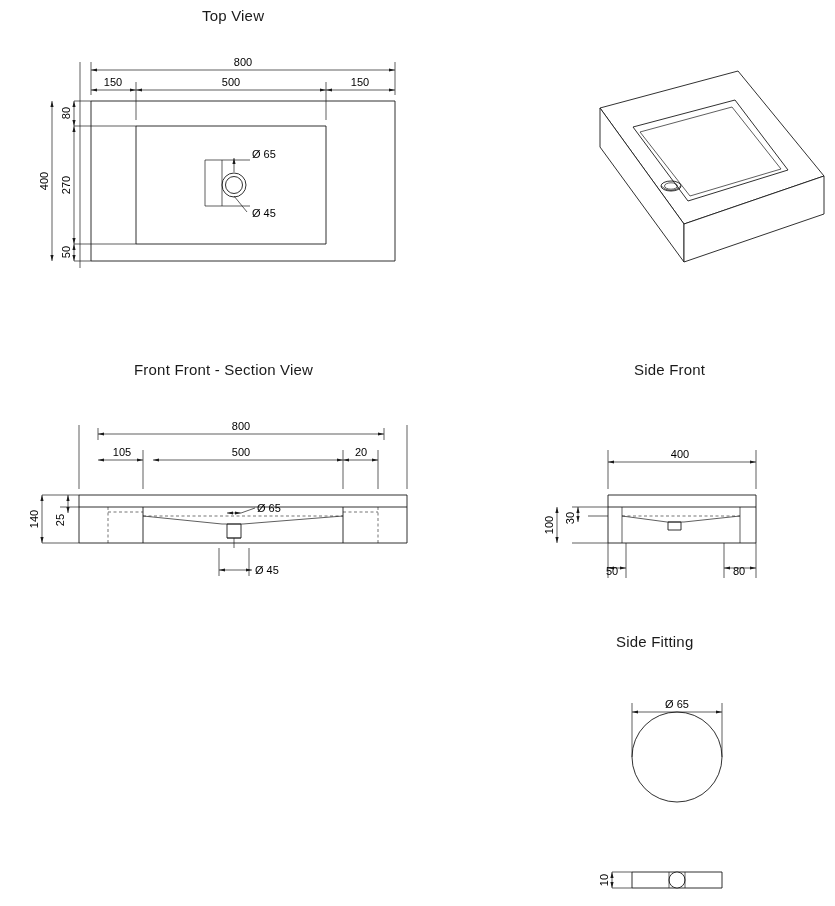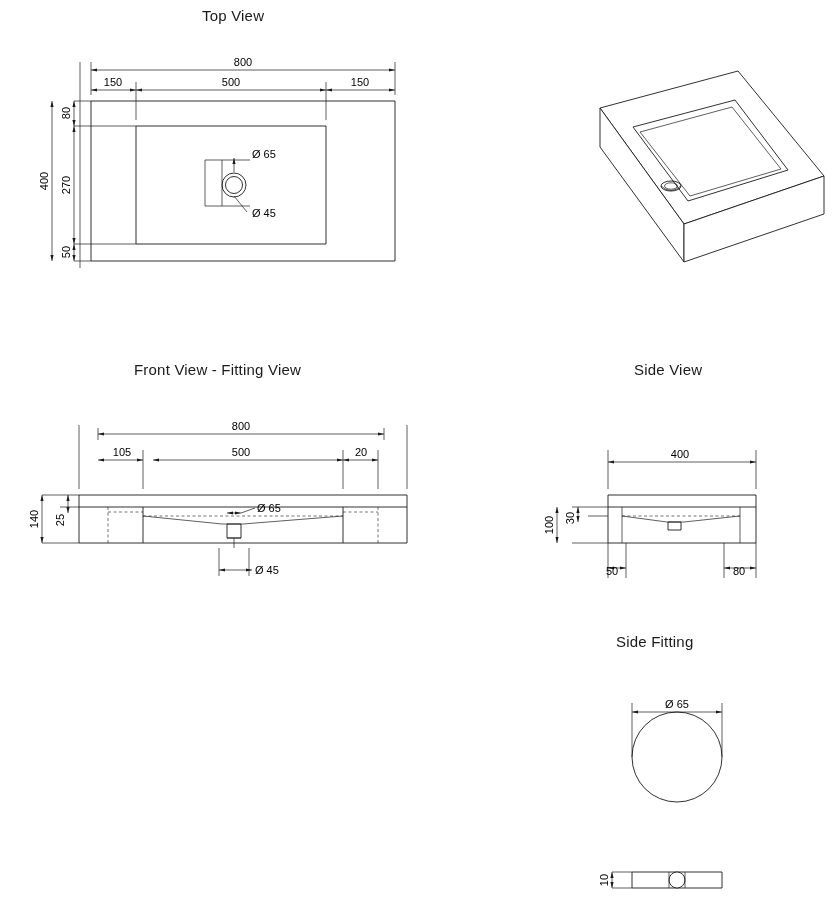--- a/index.html
+++ b/index.html
@@ -47,22 +47,22 @@
   .sl-thin { stroke: #1a1a1a; stroke-width: 0.7; fill: none; }
   .dash-fine { stroke: #1a1a1a; stroke-width: 0.6; fill: none; stroke-dasharray: 3 2.5; }
   .fillwhite { fill: #ffffff; }
 </style>
 </head>
 <body>
 
 <div class="page">
 
   <div class="view-title" style="left:190px; top:7px;">Top View</div>
-  <div class="view-title" style="left:122px; top:361px;">Front View - Fitting View</div>
-  <div class="view-title" style="left:622px; top:361px;">Side View</div>
+  <div class="view-title" style="left:122px; top:361px;">Front Front - Section View</div>
+  <div class="view-title" style="left:622px; top:361px;">Side Front</div>
   <div class="view-title" style="left:604px; top:633px;">Side Fitting</div>
 
   <svg class="draw" viewBox="0 0 835 906">
     <defs>
       <marker id="arrL" markerWidth="10" markerHeight="8" refX="9" refY="4" orient="auto">
         <path d="M9,4 L0,1.6 L0,6.4 Z" fill="#1a1a1a"></path>
       </marker>
       <marker id="arrR" markerWidth="10" markerHeight="8" refX="1" refY="4" orient="auto">
         <path d="M1,4 L10,1.6 L10,6.4 Z" fill="#1a1a1a"></path>
       </marker>

